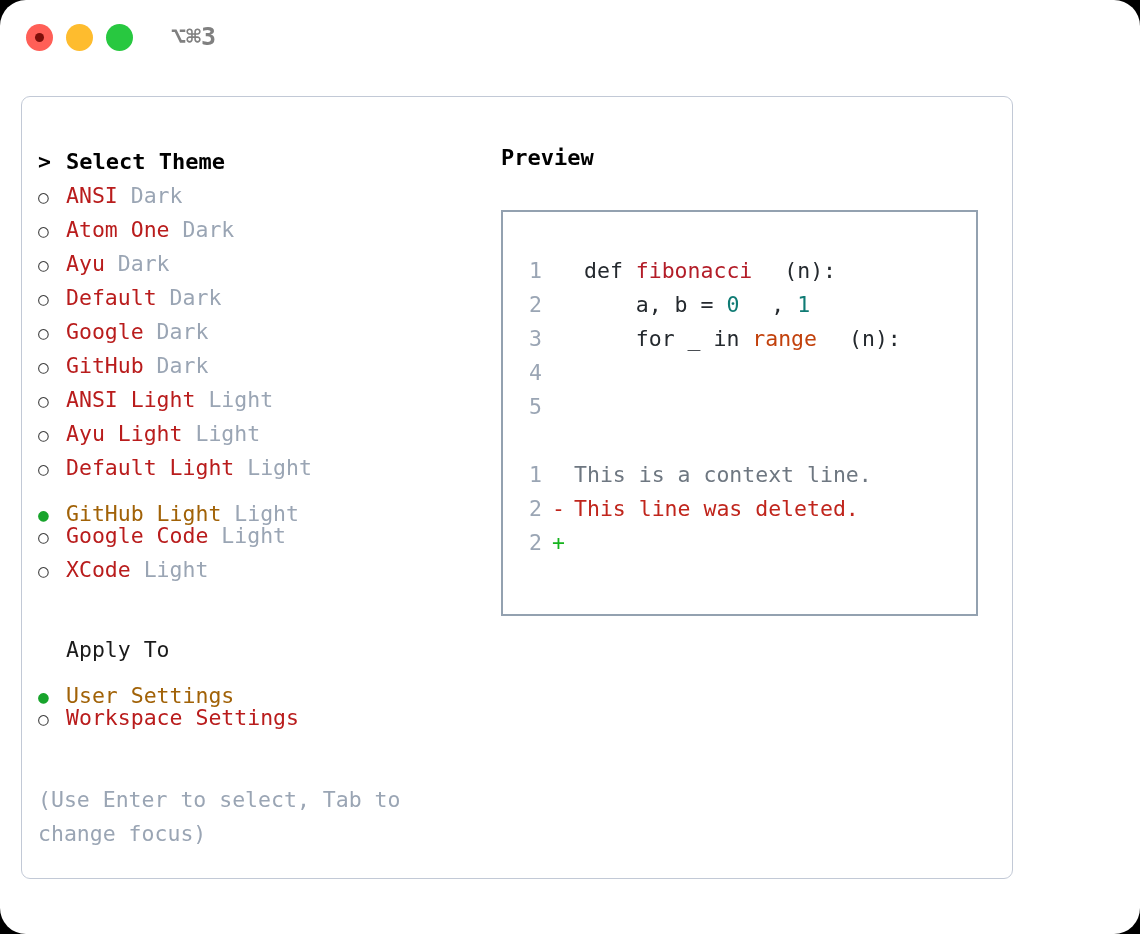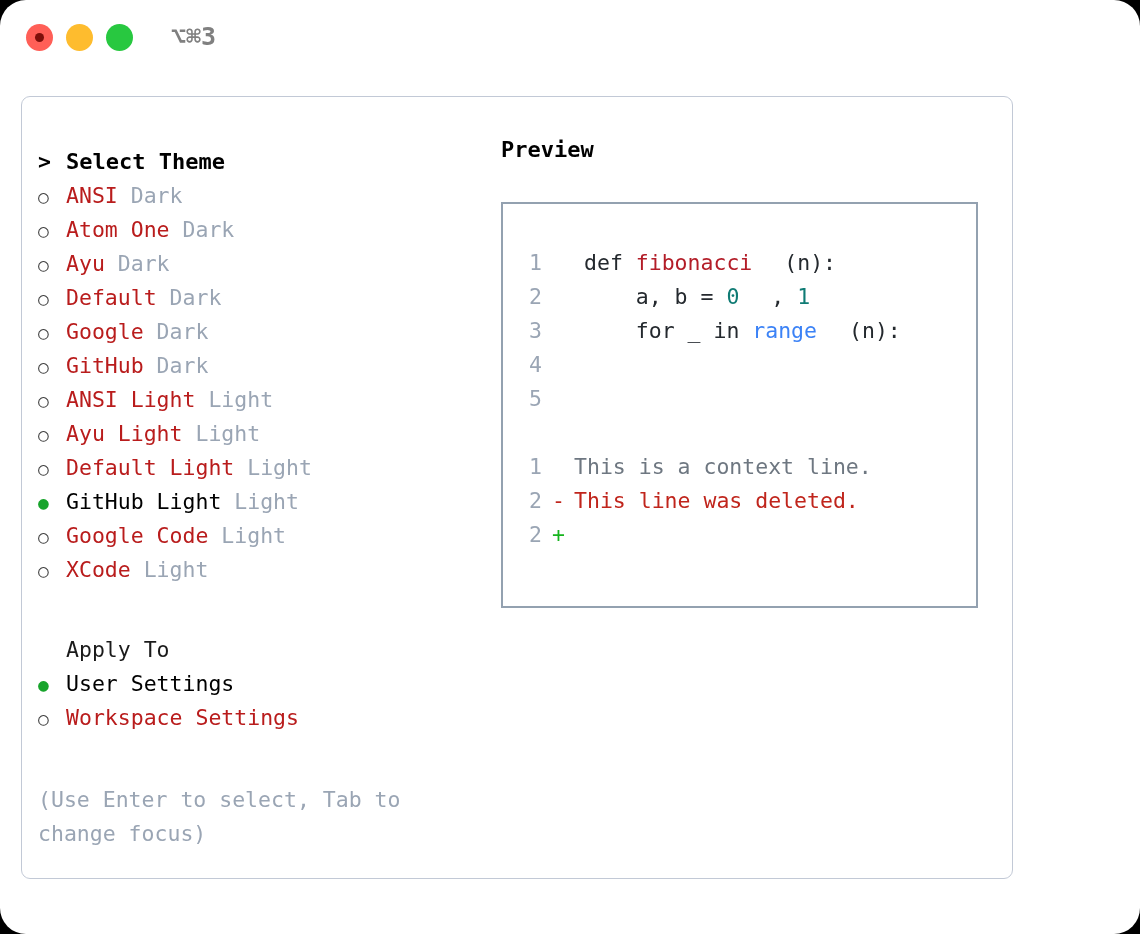--- a/index.html
+++ b/index.html
@@ -115,21 +115,21 @@
     font-size: 18px;
   }
   .marker.blank { color: transparent; }
 
   .row-label { color: #b91c1c; }
   .row-label.head {
     font-weight: bold;
     color: #000000;
     font-size: 22px;
   }
-  .row-label.selected { color: #000000; }
+  .row-label.selected { color: #a16207; margin-top: 12px; }
   .row-suffix { color: #9aa5b4; }
 
   .section-head {
     color: #1a1a1a;
     font-size: 21.5px;
   }
 
   .spacer-lg { height: 46px; }
   .spacer-md { height: 38px; }
 
@@ -138,21 +138,21 @@
     color: #9aa5b4;
     font-size: 21.5px;
     line-height: 34px;
     width: 412px;
   }
 
   
   .right-col {
     position: absolute;
     left: 479px;
-    top: 36px;
+    top: 44px;
     width: 500px;
   }
   .preview-title {
     font-size: 22px;
     font-weight: bold;
     color: #000000;
     line-height: 34px;
   }
   .code-box {
     margin-top: 35px;
@@ -178,21 +178,21 @@
     text-align: right;
   }
   .code-text {
     padding-left: 10px;
     color: #24292e;
   }
   .gap-line { height: 34px; }
 
   .tok-fn    { color: #b31d28; }
   .tok-num   { color: #0f7b74; }
-  .tok-call  { color: #3b82f6; }
+  .tok-call  { color: #c2410c; }
   .tok-plain { color: #24292e; margin-left: 32px; }
 
   .diff-sign {
     width: 22px;
     flex: 0 0 22px;
     padding-left: 10px;
     text-align: left;
   }
   .diff-ctx  { color: #6e7781; }
   .diff-del  { color: #c0251c; }

